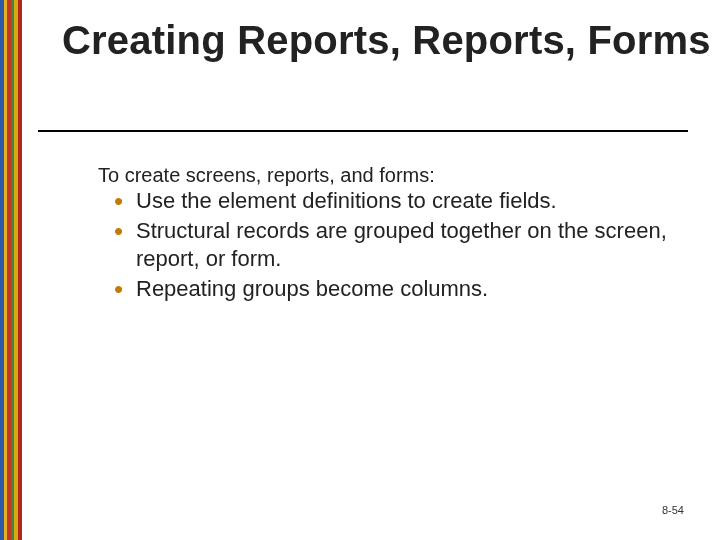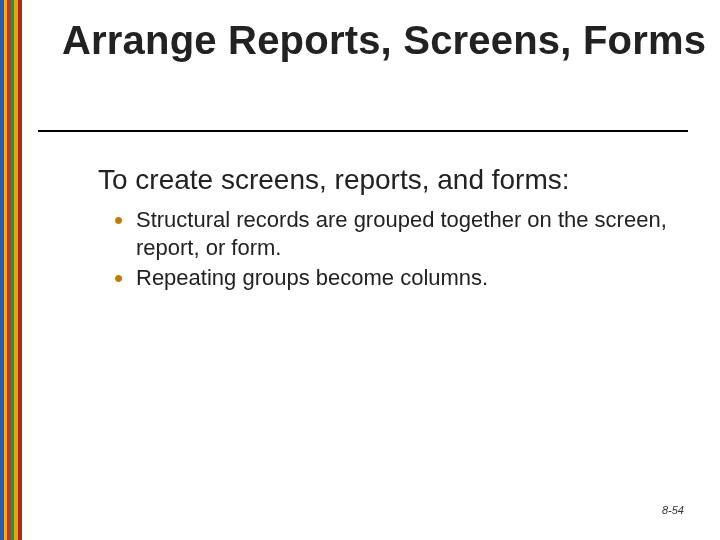--- a/index.html
+++ b/index.html
@@ -42,23 +42,22 @@
     height: 2px;
     background: #000;
   }
   .content {
     position: absolute;
     left: 98px;
     top: 164px;
     width: 580px;
   }
   .intro {
-    font-size: 28px;
+    font-size: 20px;
     color: #222;
-    margin-bottom: 10px;
   }
   ul.bullets {
     list-style: none;
     padding-left: 22px;
   }
   ul.bullets li {
     position: relative;
     font-size: 22px;
     color: #222;
     line-height: 1.28;
@@ -73,40 +72,40 @@
     font-size: 26px;
     color: #c47a00;
   }
   .pagenum {
     position: absolute;
     right: 36px;
     bottom: 24px;
     font-size: 11px;
     color: #333;
     font-family: Arial, sans-serif;
-    font-style: italic;
   }
 </style>
 </head>
 <body>
 
 <div class="decoration">
   <div class="stripe s1"></div>
   <div class="stripe s2"></div>
   <div class="stripe s3"></div>
   <div class="stripe s4"></div>
   <div class="stripe s5"></div>
   <div class="stripe s6"></div>
 </div>
 
-<h1 class="title">Arrange Reports, Screens, Forms</h1>
+<h1 class="title">Creating Reports, Reports, Forms</h1>
 
 <div class="rule"></div>
 
 <div class="content">
   <div class="intro">To create screens, reports, and forms:</div>
   <ul class="bullets">
+    <li>Use the element definitions to create fields.</li>
     <li>Structural records are grouped together on the screen, report, or form.</li>
     <li>Repeating groups become columns.</li>
   </ul>
 </div>
 
 <div class="pagenum">8-54</div>
 
 </body></html>

